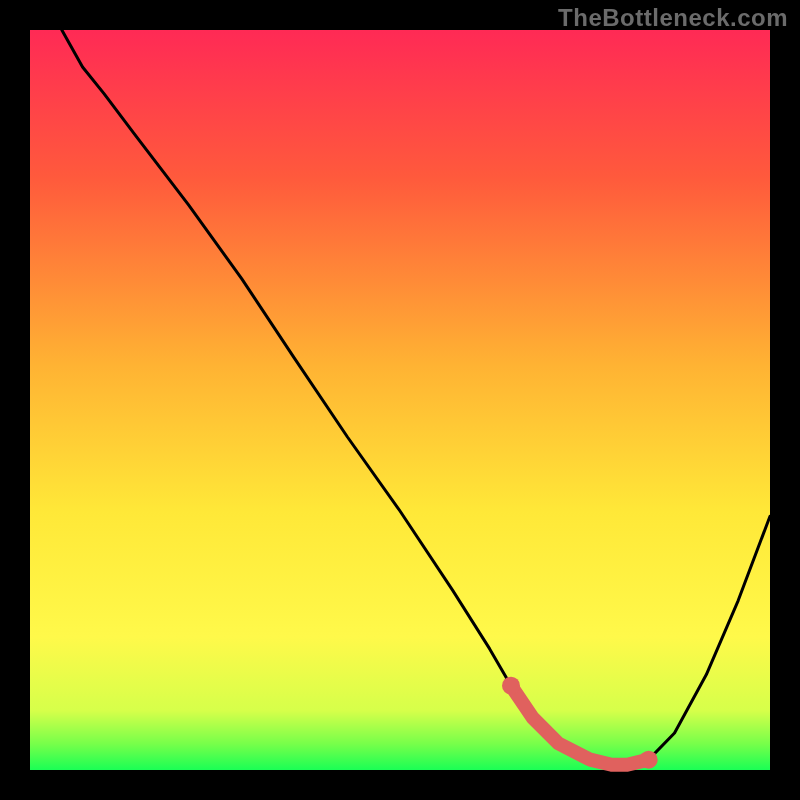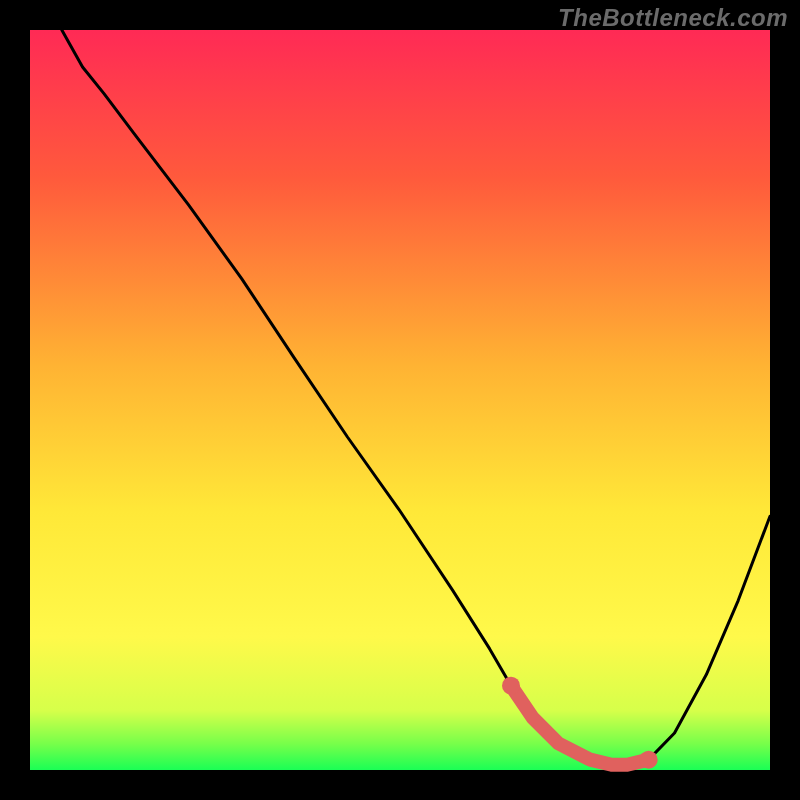--- a/index.html
+++ b/index.html
@@ -7,21 +7,20 @@
     padding: 0;
     width: 800px;
     height: 800px;
     background: #000000;
     overflow: hidden;
   }
   .container {
     position: relative;
     width: 800px;
     height: 800px;
-    font-style: italic;
   }
   .watermark {
     position: absolute;
     top: 4px;
     right: 12px;
     font-family: Arial, Helvetica, sans-serif;
     font-size: 24px;
     font-weight: 600;
     color: #6b6b6b;
     letter-spacing: 0.5px;

